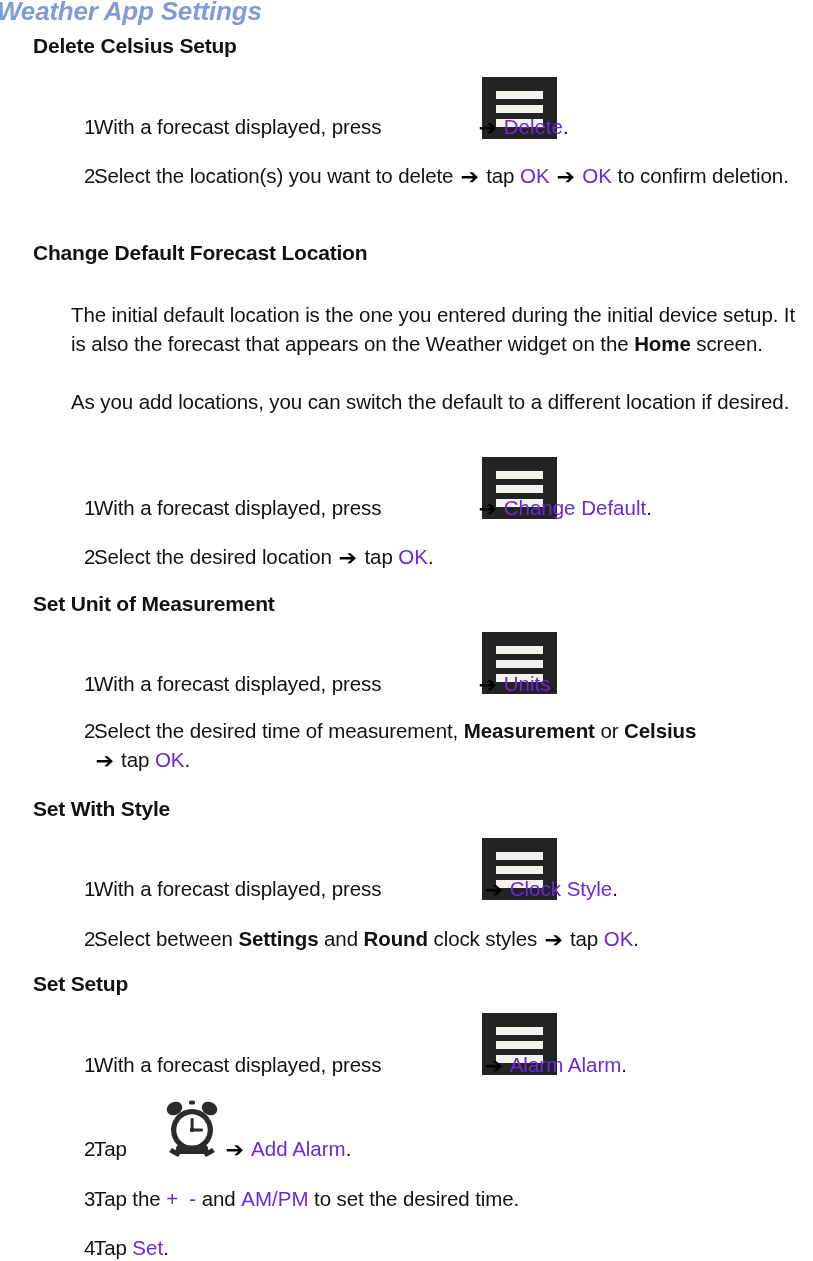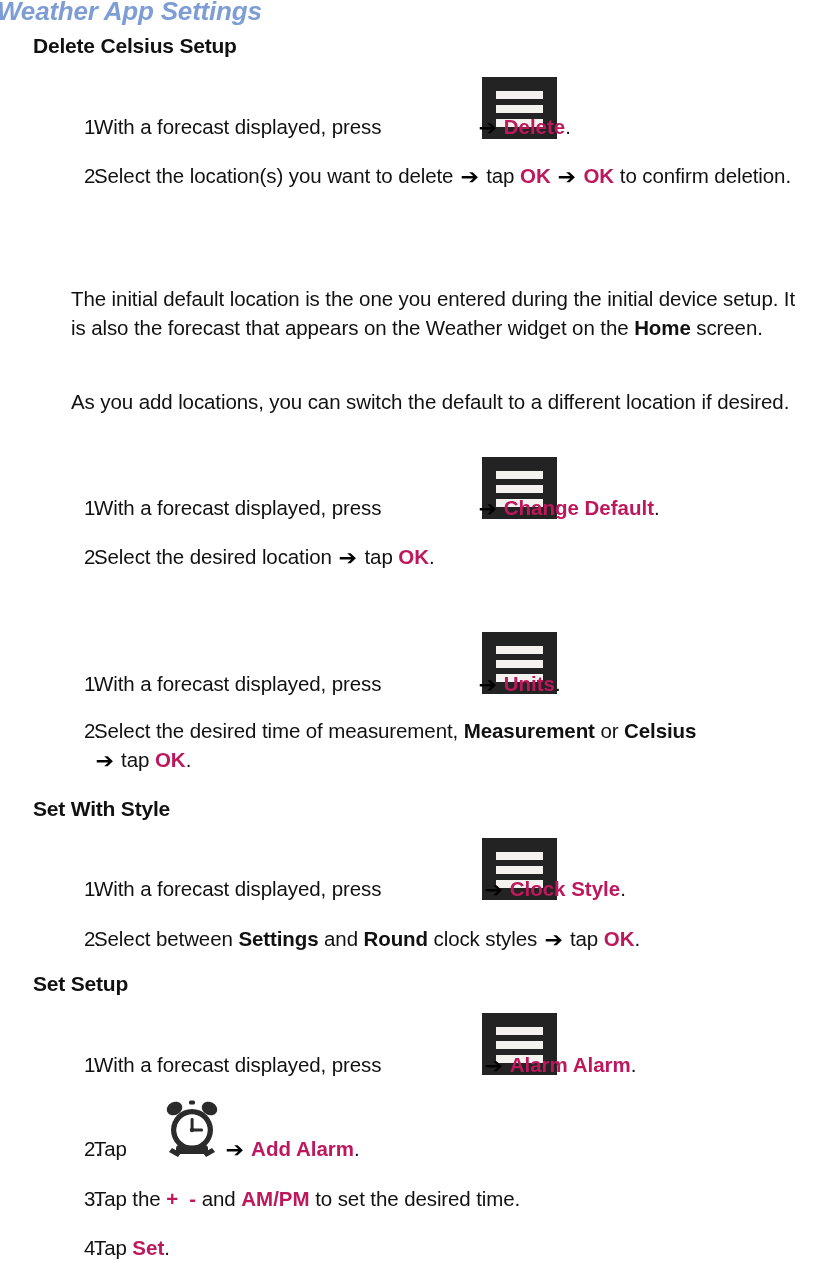--- a/index.html
+++ b/index.html
@@ -77,22 +77,22 @@
     padding-left: 24px;
     box-sizing: border-box;
   }
   .li-body {
     flex: 1 1 auto;
   }
 
   b, .b { font-weight: bold; }
 
   .blue {
-    color: #be185d;
-    font-weight: bold;
+    color: #6d28d9;
+    font-weight: normal;
     letter-spacing: 0px;
   }
 
   
   .arrow {
     display: inline-block;
     font-family: "DejaVu Sans", sans-serif;
     font-weight: bold;
     font-size: 21px;
     line-height: 1;
@@ -170,22 +170,23 @@
       <span>Select the location(s) you want to delete</span>
       <span class="arrow">➔</span>
       <span>tap</span>
       <span class="blue">OK</span>
       <span class="arrow">➔</span>
       <span class="blue">OK</span>
       <span>to confirm deletion.</span>
     </span>
   </div>
 
-
-  <div class="para" style="top:284px;">
+  <div class="heading" style="top:241px;">Change Default Forecast Location</div>
+
+  <div class="para" style="top:300px;">
     <span>The initial default location is the one you entered during the initial device setup. It is also the forecast that appears on the Weather widget on the </span><b>Home</b><span> screen.</span>
   </div>
 
   <div class="para" style="top:387px;">
     <span>As you add locations, you can switch the default to a different location if desired.</span>
   </div>
 
   <span class="menu-icon-wrap" style="left:476px; top:457px;">
     <span class="menu-icon"><i></i><i></i><i></i></span>
   </span>
@@ -203,20 +204,21 @@
   <div class="li" style="top:542px;">
     <span class="li-num">2.</span>
     <span class="li-body">
       <span>Select the desired location</span>
       <span class="arrow">➔</span>
       <span>tap</span>
       <span class="blue">OK</span><span>.</span>
     </span>
   </div>
 
+  <div class="heading" style="top:592px;">Set Unit of Measurement</div>
 
   <span class="menu-icon-wrap" style="left:476px; top:632px;">
     <span class="menu-icon"><i></i><i></i><i></i></span>
   </span>
 
   <div class="li" style="top:669px;">
     <span class="li-num">1.</span>
     <span class="li-body">
       <span>With a forecast displayed, press</span>
       <span class="spacer-inline" style="width:84px;"></span>

